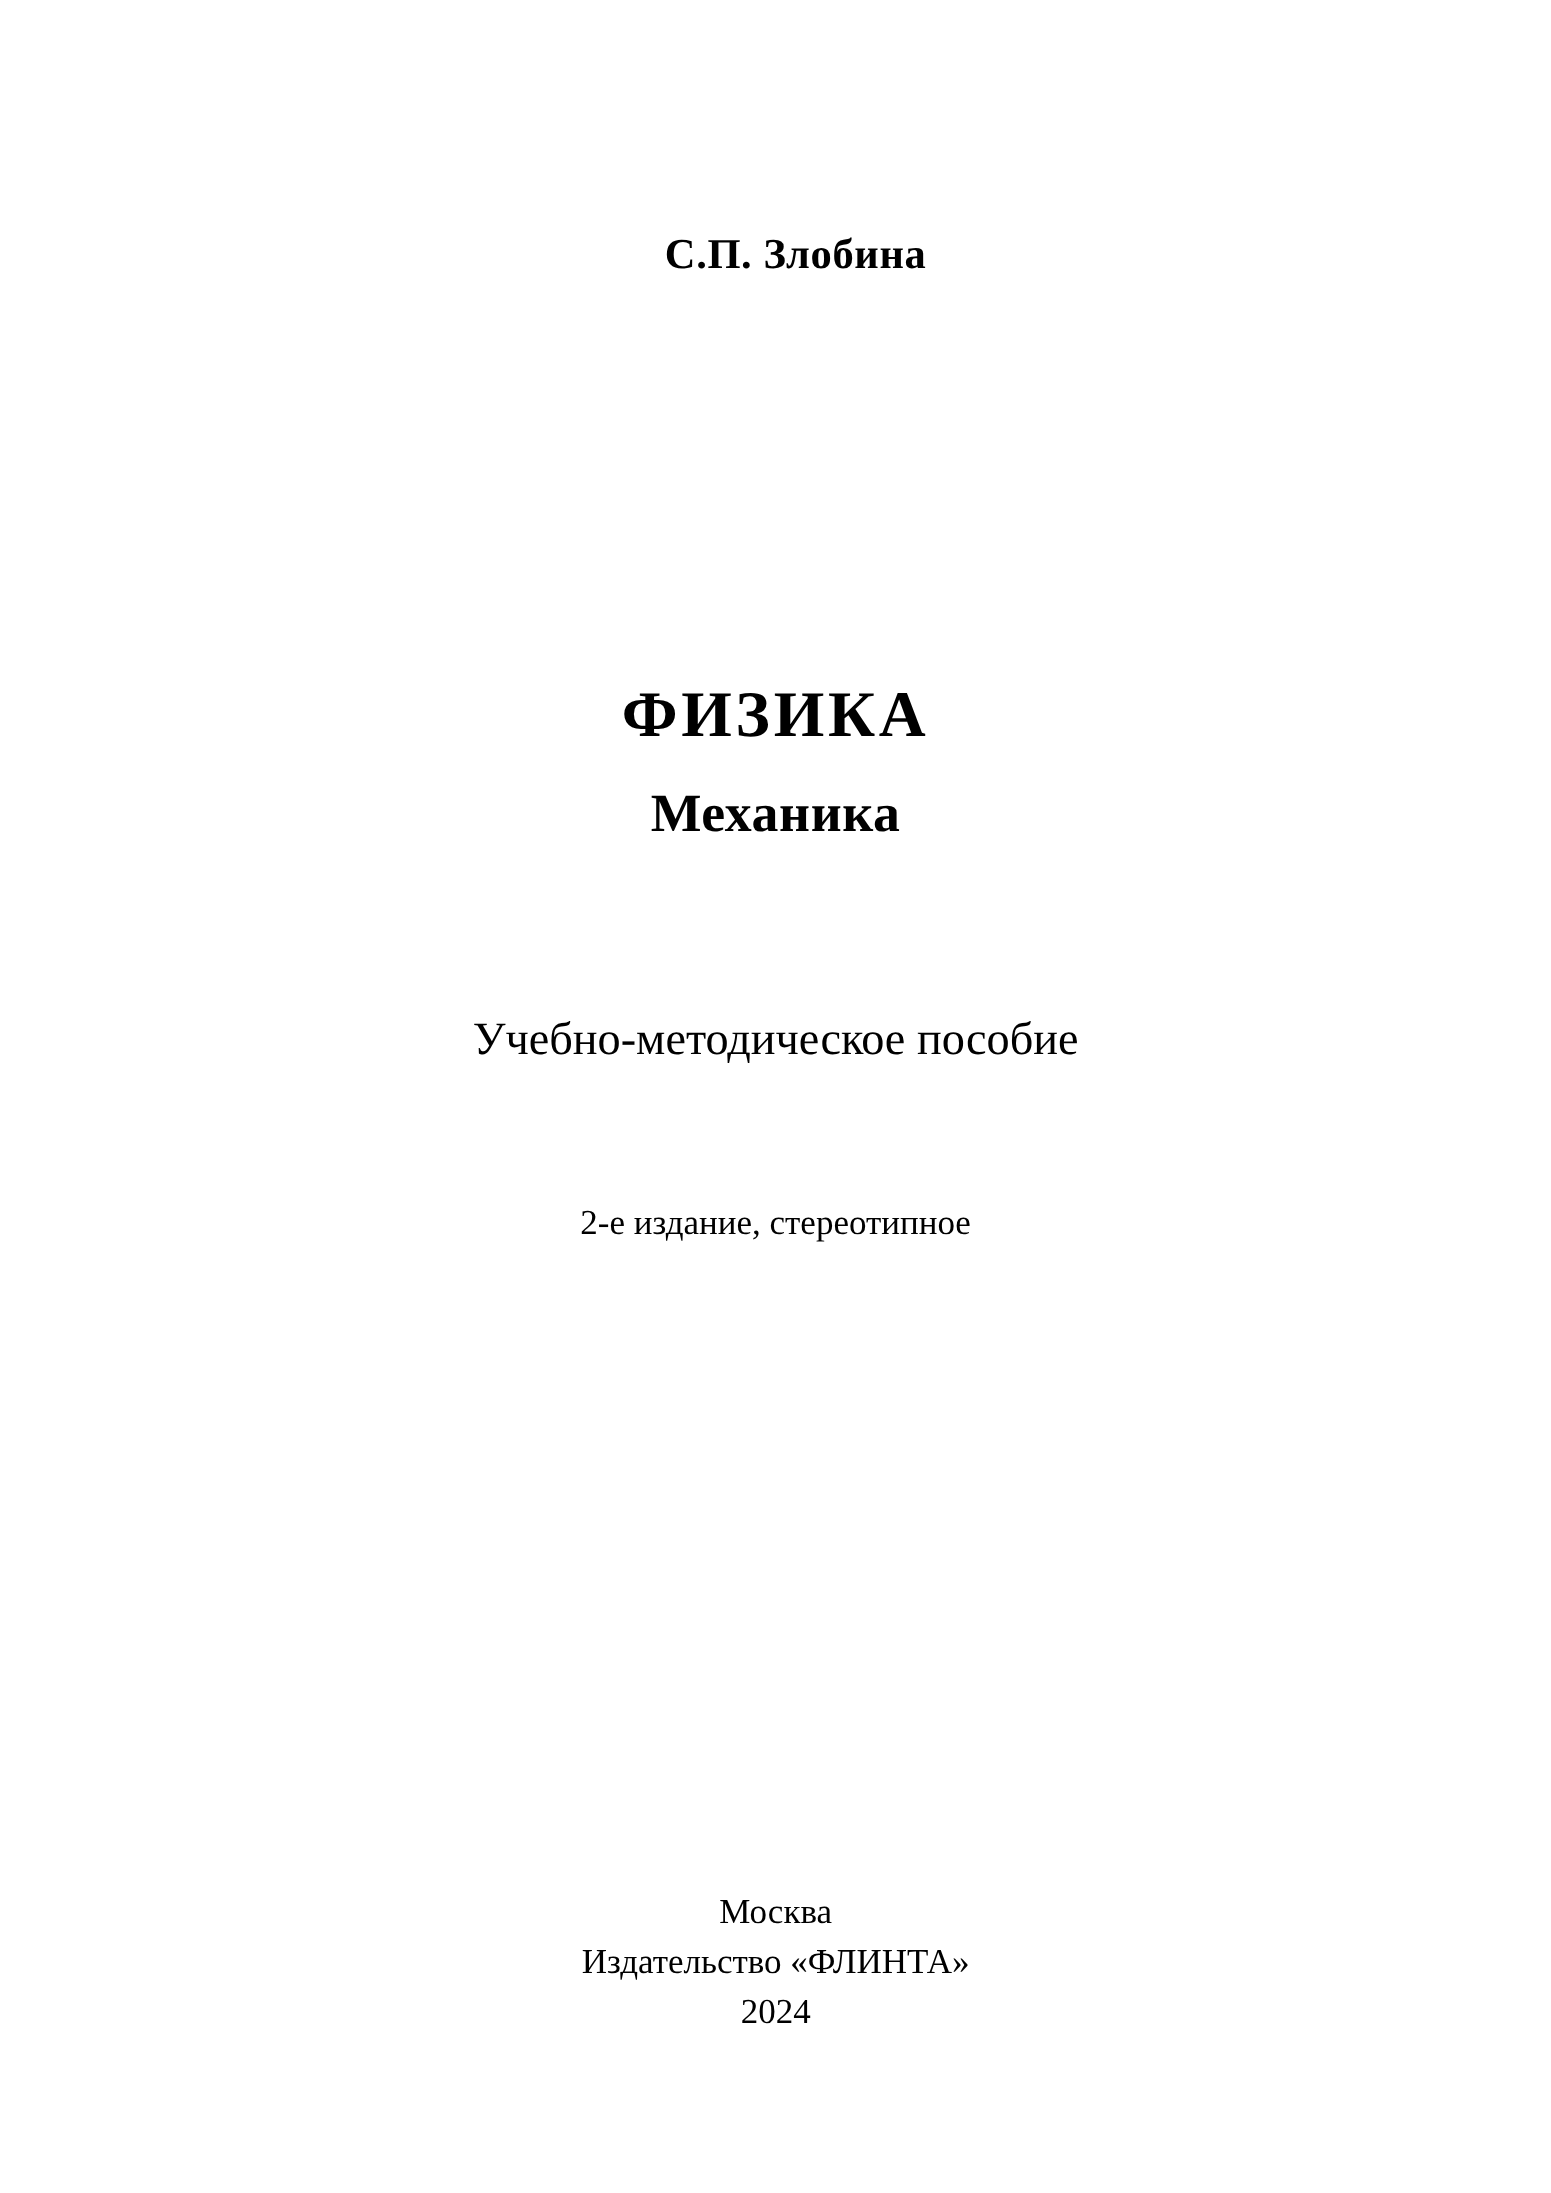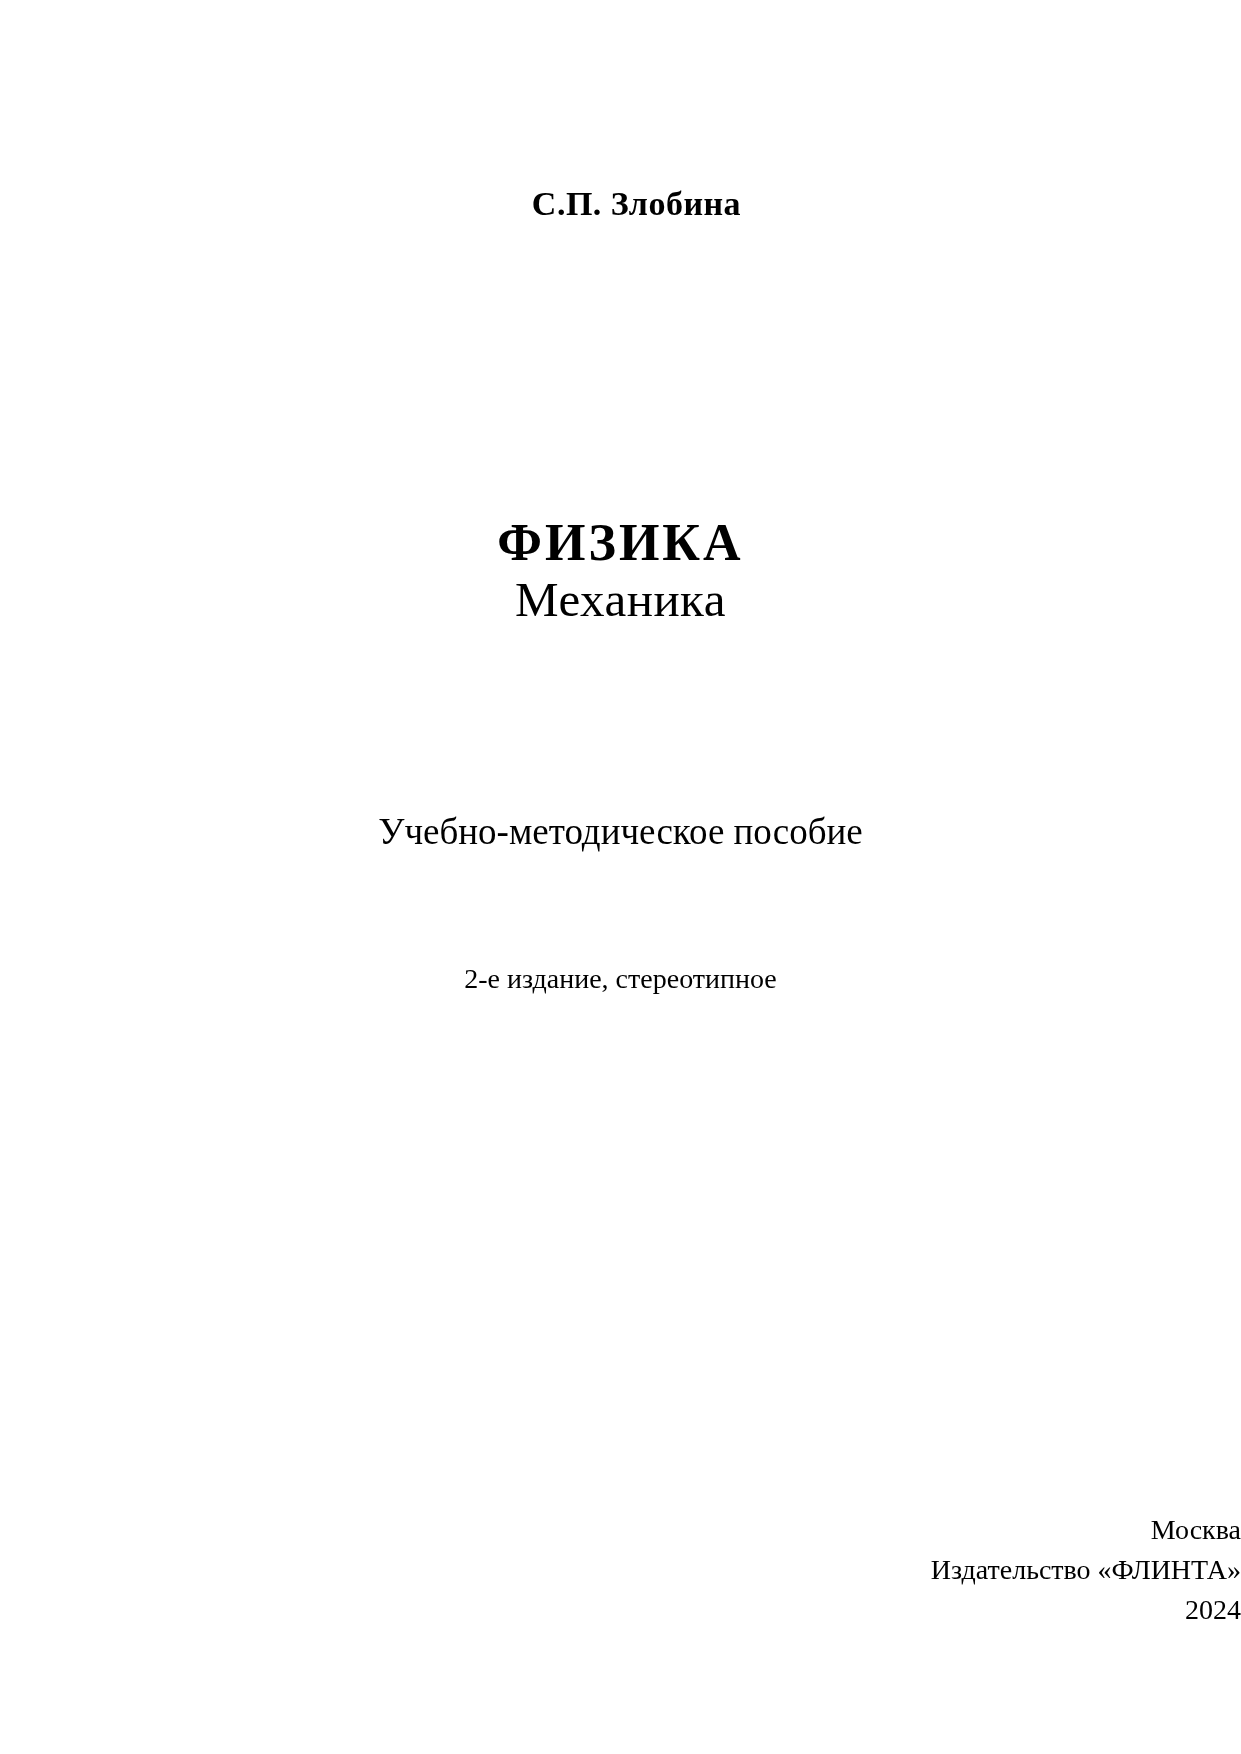--- a/index.html
+++ b/index.html
@@ -31,34 +31,35 @@
     width: 1241px;
     text-align: center;
     font-size: 34px;
     font-weight: bold;
     letter-spacing: 0.5px;
   }
 
   
   .title-block {
     position: absolute;
-    top: 514px;
+    top: 544px;
     left: 0;
     width: 1241px;
     text-align: center;
   }
   .title-main {
     font-size: 52px;
     font-weight: bold;
     letter-spacing: 3px;
     line-height: 1.1;
   }
   .title-sub {
-    font-size: 49px;
-    font-weight: normal;
+    font-size: 43px;
+    font-weight: bold;
+    margin-top: 26px;
     letter-spacing: 0.5px;
   }
 
   
   .pub-kind {
     position: absolute;
     top: 810px;
     left: 0;
     width: 1241px;
     text-align: center;
@@ -75,21 +76,21 @@
     text-align: center;
     font-size: 28px;
   }
 
   
   .imprint {
     position: absolute;
     top: 1510px;
     left: 0;
     width: 1241px;
-    text-align: right;
+    text-align: center;
     font-size: 28px;
     line-height: 1.42;
   }
   .imprint div {
     margin: 0;
   }
 </style>
 </head>
 <body>
 

